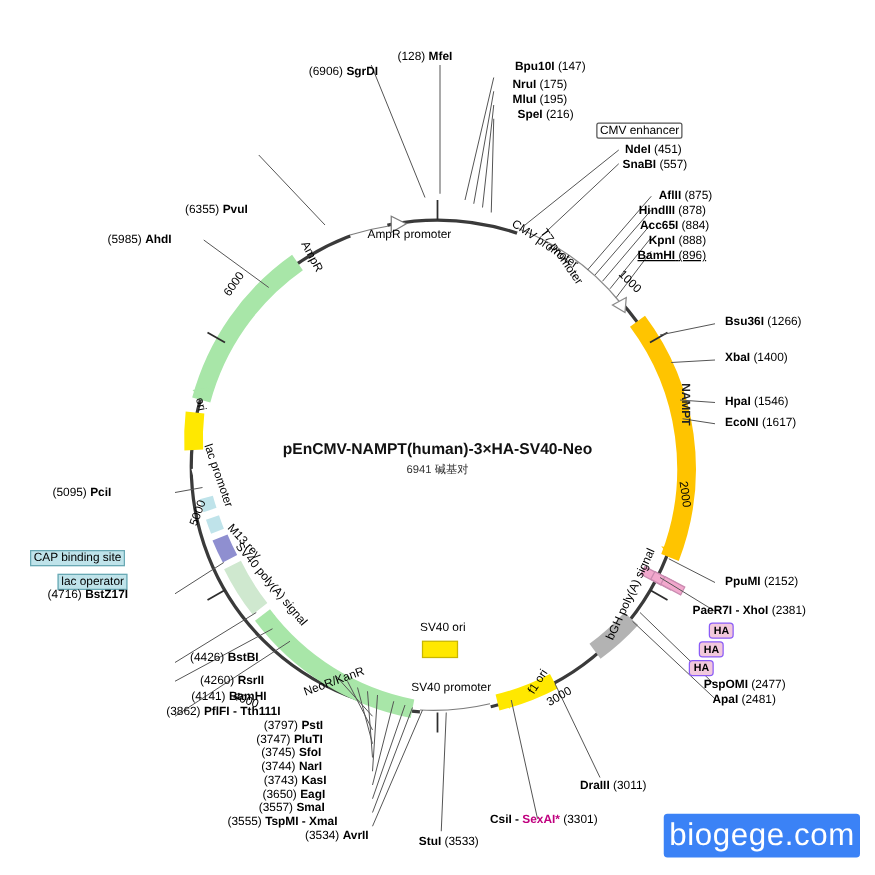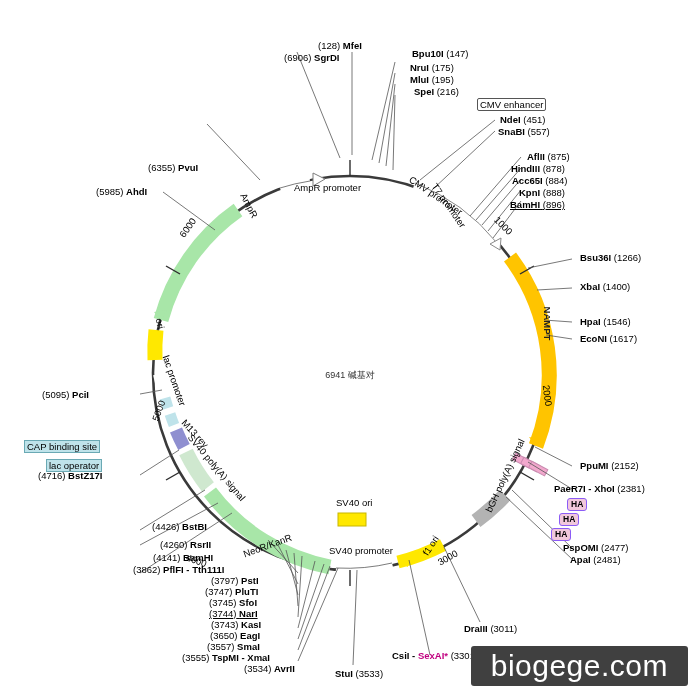--- a/index.html
+++ b/index.html
@@ -8,21 +8,21 @@
   svg{position:absolute;left:0;top:0;}
   .lbl{position:absolute;font-size:9.5px;color:#000;white-space:nowrap;line-height:11px;}
   .lbl b{font-weight:bold;}
   .pos{color:#000;font-weight:normal;}
   .boxed{border:1px solid #555;background:#fff;padding:0 2px;border-radius:2px;}
   .cap{background:#bfe3ea;border:1px solid #6aa9b4;padding:0 2px;}
   .ha{background:#f2c8dc;border:1px solid #8b5cf6;padding:0 3px;border-radius:3px;font-weight:bold;font-size:8.5px;}
   .sexai{color:#c0007f;}
   .title{position:absolute;text-align:center;width:360px;left:170px;top:352px;font-size:12.5px;font-weight:bold;color:#111;}
   .subtitle{position:absolute;text-align:center;width:360px;left:170px;top:369px;font-size:9px;color:#333;}
-  .wm{position:absolute;right:12px;bottom:14px;font-size:30px;color:#ffffff;background:#404040;padding:3px 20px;border-radius:3px;letter-spacing:.5px;font-family:"Liberation Sans",sans-serif;}
+  .wm{position:absolute;right:12px;bottom:14px;font-size:25px;color:#ffffff;background:#3b82f6;padding:3px 4px;border-radius:3px;letter-spacing:.5px;font-family:"Liberation Sans",sans-serif;}
 </style>
 </head>
 <body>
 
 <div id="stage">
 
 <svg width="700" height="700">
 
   <circle cx="350" cy="373" r="197" fill="none" stroke="#3a3a3a" stroke-width="2.6"></circle>
 
@@ -120,20 +120,21 @@
     <line x1="298" y1="573" x2="268" y2="540"></line>
 
     <line x1="140" y1="573" x2="232" y2="513"></line>
     <line x1="140" y1="545" x2="218" y2="503"></line>
     <line x1="140" y1="530" x2="205" y2="490"></line>
     <line x1="140" y1="475" x2="179" y2="450"></line>
     <line x1="140" y1="394" x2="162" y2="390"></line>
   </g>
 </svg>
 
+<div class="title">pEnCMV-NAMPT(human)-3×HA-SV40-Neo</div>
 <div class="subtitle">6941 碱基对</div>
 
 <div class="lbl" style="left:177px;top:222px;transform:rotate(-55deg);">6000</div>
 <div class="lbl" style="left:148px;top:405px;transform:rotate(-70deg);">5000</div>
 <div class="lbl" style="left:186px;top:555px;transform:rotate(20deg);">4000</div>
 <div class="lbl" style="left:437px;top:552px;transform:rotate(-30deg);">3000</div>
 <div class="lbl" style="left:537px;top:390px;transform:rotate(82deg);">2000</div>
 <div class="lbl" style="left:493px;top:220px;transform:rotate(45deg);">1000</div>
 
 <div class="lbl" style="left:294px;top:182px;">AmpR promoter</div>
@@ -151,21 +152,21 @@
 <div class="lbl" style="left:405px;top:190px;transform:rotate(34deg);">CMV promoter</div>
 <div class="lbl" style="left:423px;top:200px;transform:rotate(55deg);">T7 promoter</div>
 <div class="lbl boxed" style="left:477px;top:98px;">CMV enhancer</div>
 <div class="lbl cap" style="left:24px;top:440px;">CAP binding site</div>
 <div class="lbl cap" style="left:46px;top:459px;">lac operator</div>
 
 <div class="lbl ha" style="left:567px;top:498px;">HA</div>
 <div class="lbl ha" style="left:559px;top:513px;">HA</div>
 <div class="lbl ha" style="left:551px;top:528px;">HA</div>
 
-<div class="lbl" style="left:247px;top:52px;margin-left:37px;">
+<div class="lbl" style="left:247px;top:52px;">
   <span class="pos">(6906)</span>&nbsp;<b>SgrDI</b>
 </div>
 <div class="lbl" style="left:318px;top:40px;">
   <span class="pos">(128)</span>&nbsp;<b>MfeI</b>
 </div>
 <div class="lbl" style="left:400px;top:48px;padding-left:12px;">
   <b>Bpu10I</b>&nbsp;<span class="pos">(147)</span>
 </div>
 <div class="lbl" style="left:410px;top:62px;">
   <b>NruI</b>&nbsp;<span class="pos">(175)</span>
@@ -179,21 +180,21 @@
 <div class="lbl" style="left:500px;top:114px;">
   <b>NdeI</b>&nbsp;<span class="pos">(451)</span>
 </div>
 <div class="lbl" style="left:498px;top:126px;">
   <b>SnaBI</b>&nbsp;<span class="pos">(557)</span>
 </div>
 
 <div class="lbl" style="left:148px;top:118px;margin-top:44px;">
   <span class="pos">(6355)</span>&nbsp;<b>PvuI</b>
 </div>
-<div class="lbl" style="left:96px;top:186px;">
+<div class="lbl" style="left:86px;top:186px;">
   <span class="pos">(5985)</span>&nbsp;<b>AhdI</b>
 </div>
 
 <div class="lbl" style="left:527px;top:151px;">
   <b>AflII</b>&nbsp;<span class="pos">(875)</span>
 </div>
 <div class="lbl" style="left:511px;top:163px;">
   <b>HindIII</b>&nbsp;<span class="pos">(878)</span>
 </div>
 <div class="lbl" style="left:512px;top:175px;">
@@ -247,21 +248,21 @@
 </div>
 <div class="lbl" style="left:207px;top:641px;">
   <span class="pos">(3557)</span>&nbsp;<b>SmaI</b>
 </div>
 <div class="lbl" style="left:210px;top:630px;">
   <span class="pos">(3650)</span>&nbsp;<b>EagI</b>
 </div>
 <div class="lbl" style="left:211px;top:619px;">
   <span class="pos">(3743)</span>&nbsp;<b>KasI</b>
 </div>
-<div class="lbl" style="left:209px;top:608px;text-decoration:underline;">
+<div class="lbl" style="left:209px;top:608px;">
   <span class="pos">(3744)</span>&nbsp;<b>NarI</b>
 </div>
 <div class="lbl" style="left:209px;top:597px;">
   <span class="pos">(3745)</span>&nbsp;<b>SfoI</b>
 </div>
 <div class="lbl" style="left:205px;top:586px;">
   <span class="pos">(3747)</span>&nbsp;<b>PluTI</b>
 </div>
 <div class="lbl" style="left:211px;top:575px;">
   <span class="pos">(3797)</span>&nbsp;<b>PstI</b>

